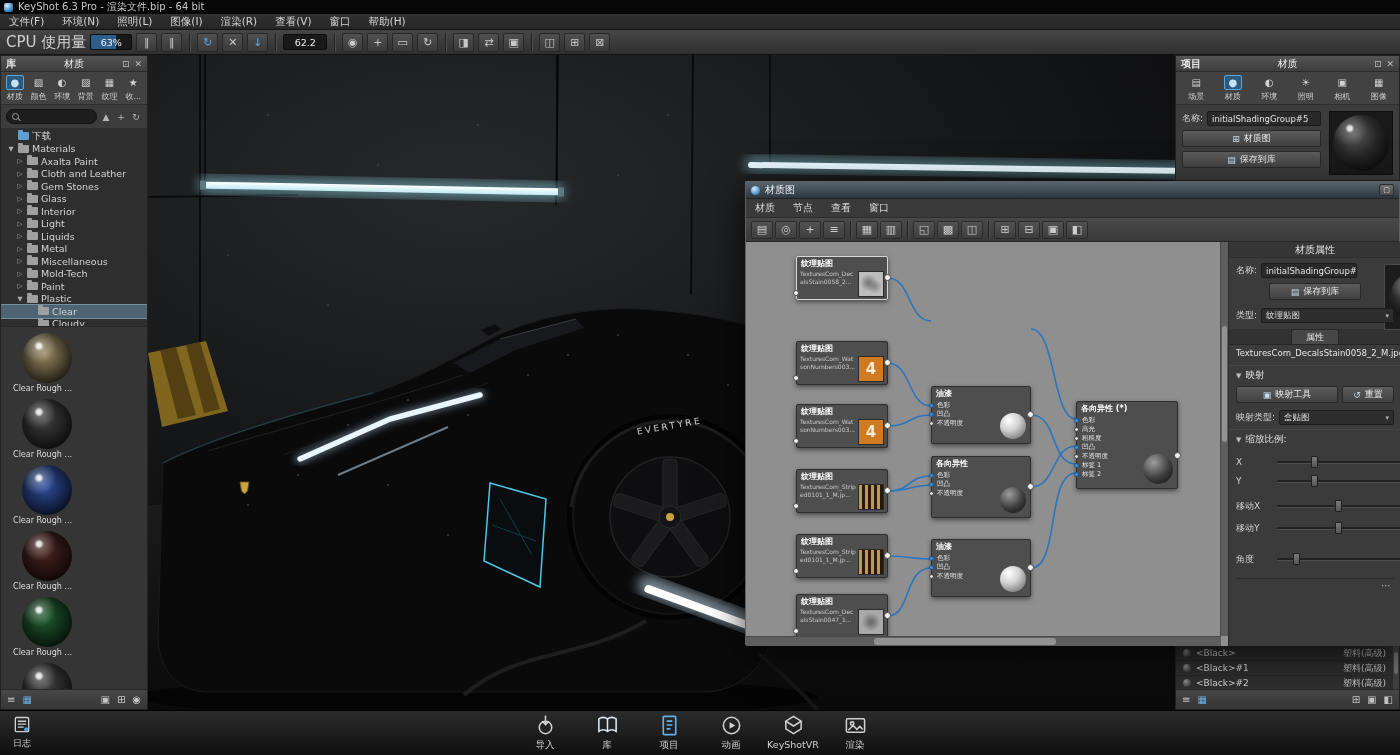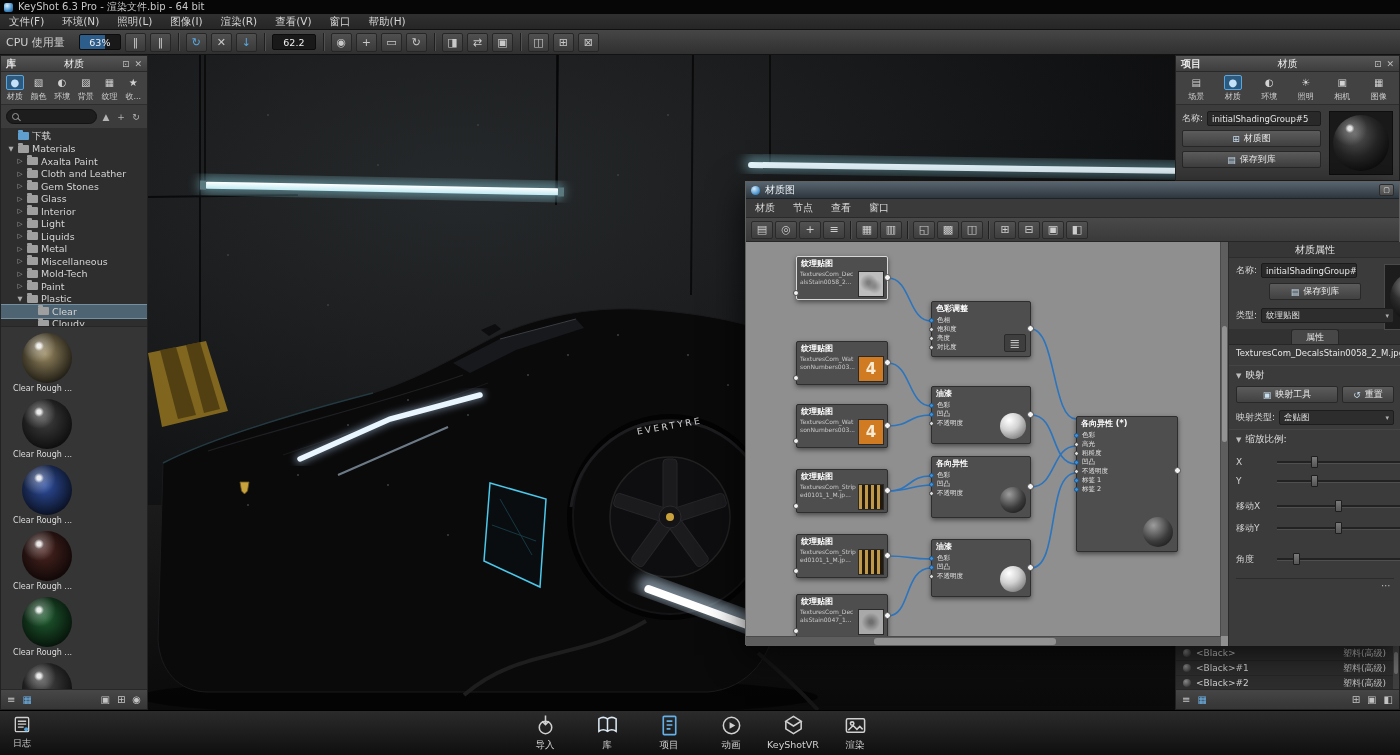--- a/index.html
+++ b/index.html
@@ -11,21 +11,21 @@
 .app-icon{width:9px;height:9px;border-radius:2px;background:radial-gradient(circle at 35% 30%,#d8f0ff,#3f8cc8 60%,#1c4f7a)}
 .menubar{position:absolute;left:0;top:14px;width:100%;height:16px;background:linear-gradient(#303030,#262626);display:flex;align-items:center;font-size:10.5px;color:#d4d4d4;border-bottom:1px solid #111;z-index:50}
 .menu-item{padding:16px 9px;height:100%;display:flex;align-items:center}
 .toolbar{position:absolute;left:0;top:30px;width:100%;height:25px;background:linear-gradient(#464646,#303030);border-bottom:1px solid #121212;display:flex;align-items:center;gap:4px;padding:0 6px;font-size:10px;z-index:50}
 .tbox{height:16px;background:#191919;border:1px solid #0c0c0c;border-radius:2px;color:#f0f0f0;display:flex;align-items:center;justify-content:center;font-size:9.5px;padding:0 3px}
 .cpu-box{width:42px;background:linear-gradient(to right,#2d5d8a 63%,#191919 63%)}
 .speed-box{width:44px}
 .tbtn{width:21px;height:19px;border-radius:2px;display:flex;align-items:center;justify-content:center;color:#c9c9c9;font-size:11px;background:linear-gradient(#505050,#3a3a3a);border:1px solid #262626}
 .tsep{width:1px;height:18px;background:#1f1f1f;box-shadow:1px 0 0 #505050;margin:0 3px}
 .blue{color:#58a9e4}
-.tlabel{color:#cfcfcf;font-size:11px;margin-right:10px}
+.tlabel{color:#cfcfcf;font-size:15px;margin-right:0}
 
 
 .panel{position:absolute;background:#3c3c3c;border:1px solid #222;z-index:10}
 .phead{height:16px;background:linear-gradient(#545454,#3e3e3e);border-bottom:1px solid #292929;display:flex;align-items:center;font-size:10px;color:#e8e8e8;padding:0 5px;position:relative}
 .ptitle{font-weight:bold;z-index:1}
 .pcenter{position:absolute;left:0;right:0;text-align:center;color:#f0f0f0}
 .picons{margin-left:auto;display:flex;gap:5px;font-size:9px;color:#bdbdbd;z-index:1}
 .tabs{display:flex;justify-content:space-around;padding:3px 2px 2px;background:#424242;border-bottom:1px solid #2d2d2d}
 .tab{display:flex;flex-direction:column;align-items:center;gap:1px;font-size:8px;color:#cccccc;width:26px}
 .ticon{width:18px;height:15px;display:flex;align-items:center;justify-content:center;font-size:10px;border-radius:2px;border:1px solid transparent;color:#d2d2d2}
@@ -623,43 +623,20 @@
         <span class="sock inp"></span>
       </div>
       <div class="gnode tex" style="left:50px;top:352px">
         <div class="gn-title">纹理贴图</div>
         <div class="gn-sub">TexturesCom_DecalsStain0047_1...</div>
         <div class="gn-thumb t-stain2"></div>
         <span class="sock out"></span>
         <span class="sock inp"></span>
       </div>
 
-      <div class="gnode util" style="left:185px;top:59px;width:100px;height:56px">
-        <div class="gn-title">色彩调整</div>
-        <div class="pins">
-          <div class="pinrow">
-              <span class="pin on"></span>
-              <span>色相</span>
-            </div>
-          <div class="pinrow">
-              <span class="pin"></span>
-              <span>饱和度</span>
-            </div>
-          <div class="pinrow">
-              <span class="pin"></span>
-              <span>亮度</span>
-            </div>
-          <div class="pinrow">
-              <span class="pin"></span>
-              <span>对比度</span>
-            </div>
-        </div>
-        <div class="gprev slid" style="width:22px;height:18px">≣</div>
-        <span class="sock out"></span>
-      </div>
 
       <div class="gnode util" style="left:185px;top:144px;width:100px;height:58px">
         <div class="gn-title">油漆</div>
         <div class="pins">
           <div class="pinrow">
               <span class="pin on"></span>
               <span>色彩</span>
             </div>
           <div class="pinrow">
               <span class="pin on"></span>
@@ -707,21 +684,21 @@
             </div>
           <div class="pinrow">
               <span class="pin"></span>
               <span>不透明度</span>
             </div>
         </div>
         <div class="gprev light"></div>
         <span class="sock out"></span>
       </div>
 
-      <div class="gnode root" style="left:330px;top:174px;width:102px;height:136px">
+      <div class="gnode root" style="left:330px;top:159px;width:102px;height:88px">
         <div class="gn-title">各向异性 (*)</div>
         <div class="pins">
           <div class="pinrow">
               <span class="pin on"></span>
               <span>色彩</span>
             </div>
           <div class="pinrow">
               <span class="pin"></span>
               <span>高光</span>
             </div>

